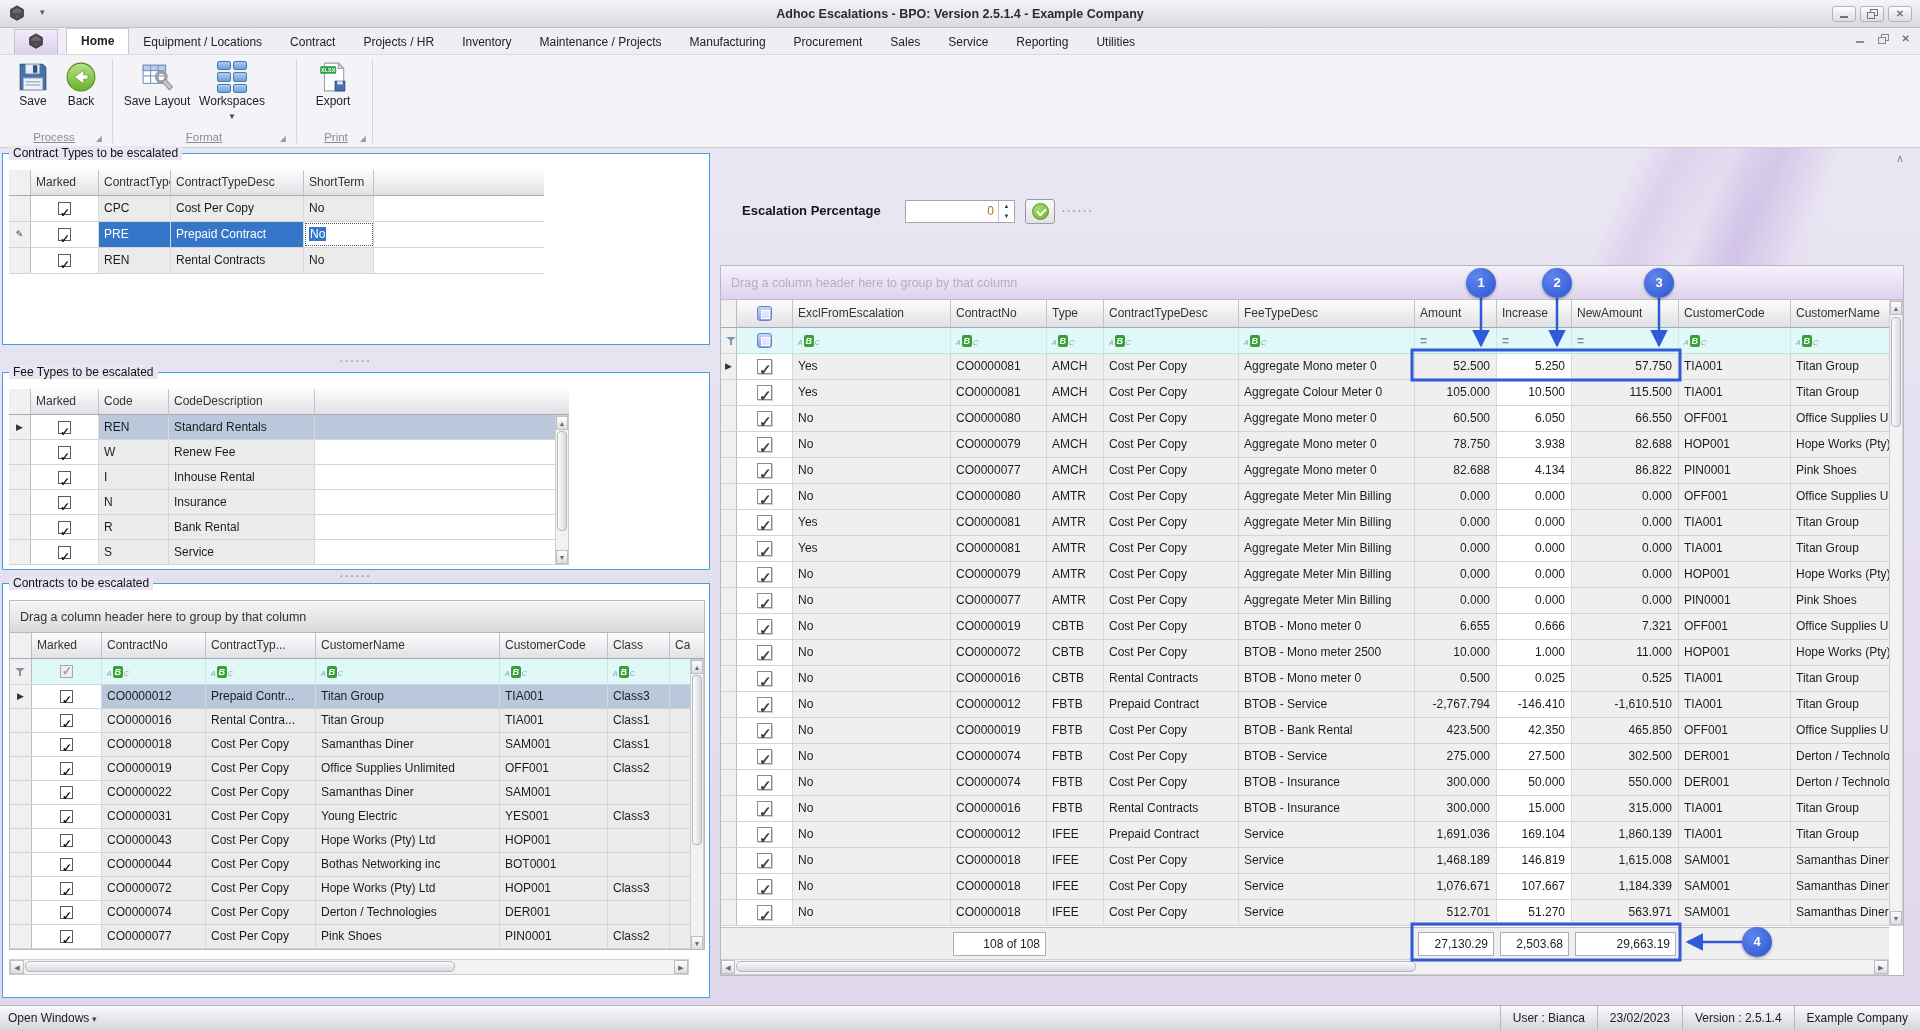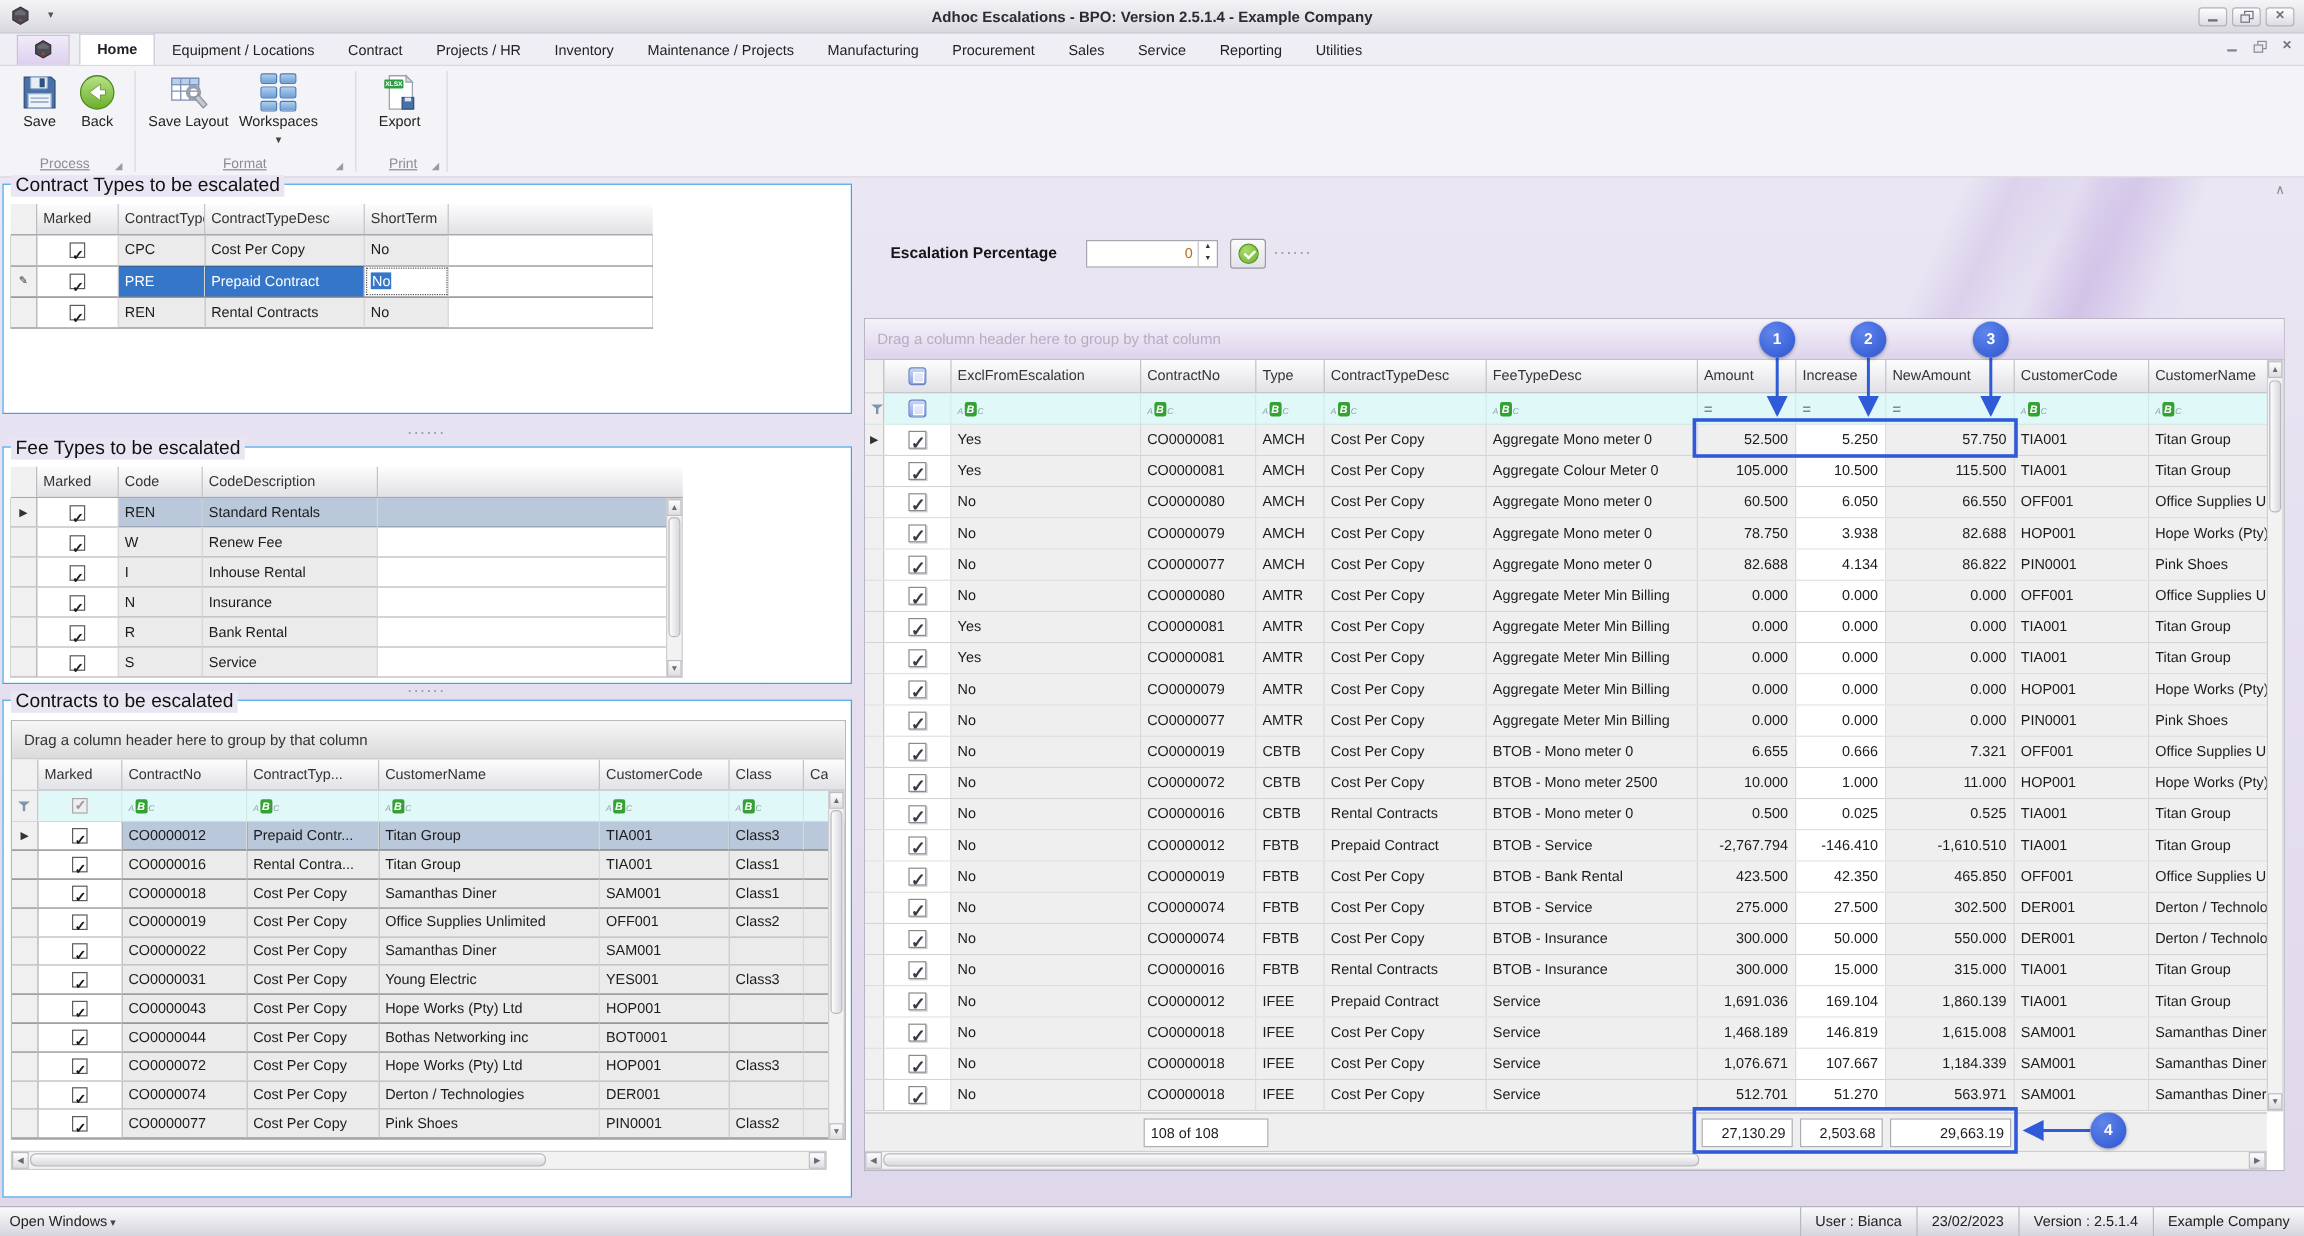--- a/index.html
+++ b/index.html
@@ -57,27 +57,27 @@
   #swirl{position:absolute;right:0;top:0;width:520px;height:170px;pointer-events:none;
     background:linear-gradient(115deg,transparent 40%,rgba(167,138,212,.22) 47%,transparent 56%,rgba(167,138,212,.25) 64%,transparent 74%),
                linear-gradient(100deg,transparent 52%,rgba(190,165,225,.22) 64%,transparent 80%);}
   #collapse-ribbon{position:absolute;right:16px;top:4px;color:#8a8a96;font-size:11px;}
   #collapse-ribbon::after{content:"∧";}
   .grip{position:absolute;color:#9a96a6;font-size:10px;letter-spacing:2px;font-weight:bold;}
   .grip::after{content:"······";}
 
   
   .gbox{position:absolute;border:1px solid #42a1e6;background:#fff;}
-  .gbox>.glabel{position:absolute;top:-8px;left:6px;background:#e9e5f2;padding:0 4px;color:#111;font-size:16px;}
+  .gbox>.glabel{position:absolute;top:-8px;left:6px;background:#e9e5f2;padding:0 4px;color:#111;font-size:12px;}
 
   
   .hdr,.cell{white-space:nowrap;overflow:hidden;}
   .hdrrow{display:flex;background:linear-gradient(#fdfdfd,#e1e1e6);border-bottom:1px solid #a9a9b2;}
   .hdr{border-right:1px solid #c2c2c8;padding:0 5px;color:#333;}
-  .row{display:flex;background:#000000;border-bottom:1px solid #d4d4d4;}
+  .row{display:flex;background:#5eead4;border-bottom:1px solid #d4d4d4;}
   .cell{border-right:1px solid #d8d8d8;padding:0 5px;background:#ebebeb;}
   .ci{padding:0;text-align:center;background:#f0f0f0 !important;border-right:1px solid #bdbdbd !important;
       color:#333;font-size:9px;}
   .ckc{display:flex;align-items:center;justify-content:center;background:#fff !important;padding:0;}
   .num{text-align:right;padding-right:6px;}
   .filterrow{display:flex;background:#e0f8f7;border-bottom:1px solid #c6dedd;}
   .filterrow .fcell{border-right:1px solid #cfe8e6;display:flex;align-items:center;padding:0 5px;background:#e0f8f7;}
   .groupband{background:linear-gradient(#f6f6f6,#dadada);color:#333;font-size:12.5px;
     border-bottom:1px solid #b8b8b8;display:flex;align-items:center;padding-left:10px;}
 
@@ -180,21 +180,21 @@
   #rgrid .row{height:26px;line-height:25px;background:#efeff0;}
   #rgrid .row .cell{background:#efeff0;}
   #rgrid .row .cinc{background:#fff;}
   #rgrid .row .ckc{background:#fff !important;}
   #rgrid .vscroll{right:0;top:34px;height:626px;}
   #rgrid .hscroll{left:0;bottom:0;width:1168px;border-left:none;}
   #sumrow{position:absolute;left:0;top:661px;width:1168px;height:32px;background:#efeff0;
     border-top:1px solid #bdbdc4;display:flex;}
   .sumbox{position:absolute;top:4px;height:24px;background:#fff;border:1px solid #adadB5;
     line-height:22px;padding:0 5px;}
-  #sum-count{left:232px;width:104px;text-align:left;}
+  #sum-count{left:232px;width:93px;text-align:right;}
   #sum-amt{left:697px;width:76px;text-align:right;}
   #sum-inc{left:779px;width:69px;text-align:right;}
   #sum-new{left:854px;width:101px;text-align:right;}
 
   
   #overlay{position:absolute;left:0;top:0;width:1920px;height:857px;pointer-events:none;}
   .ann-circle{position:absolute;width:30px;height:30px;border-radius:50%;
     background:radial-gradient(circle at 35% 30%,#5f85ec,#2d55cf);color:#fff;font-weight:bold;
     text-align:center;line-height:30px;font-size:13px;box-shadow:0 1px 3px rgba(0,0,0,.35);}
 

